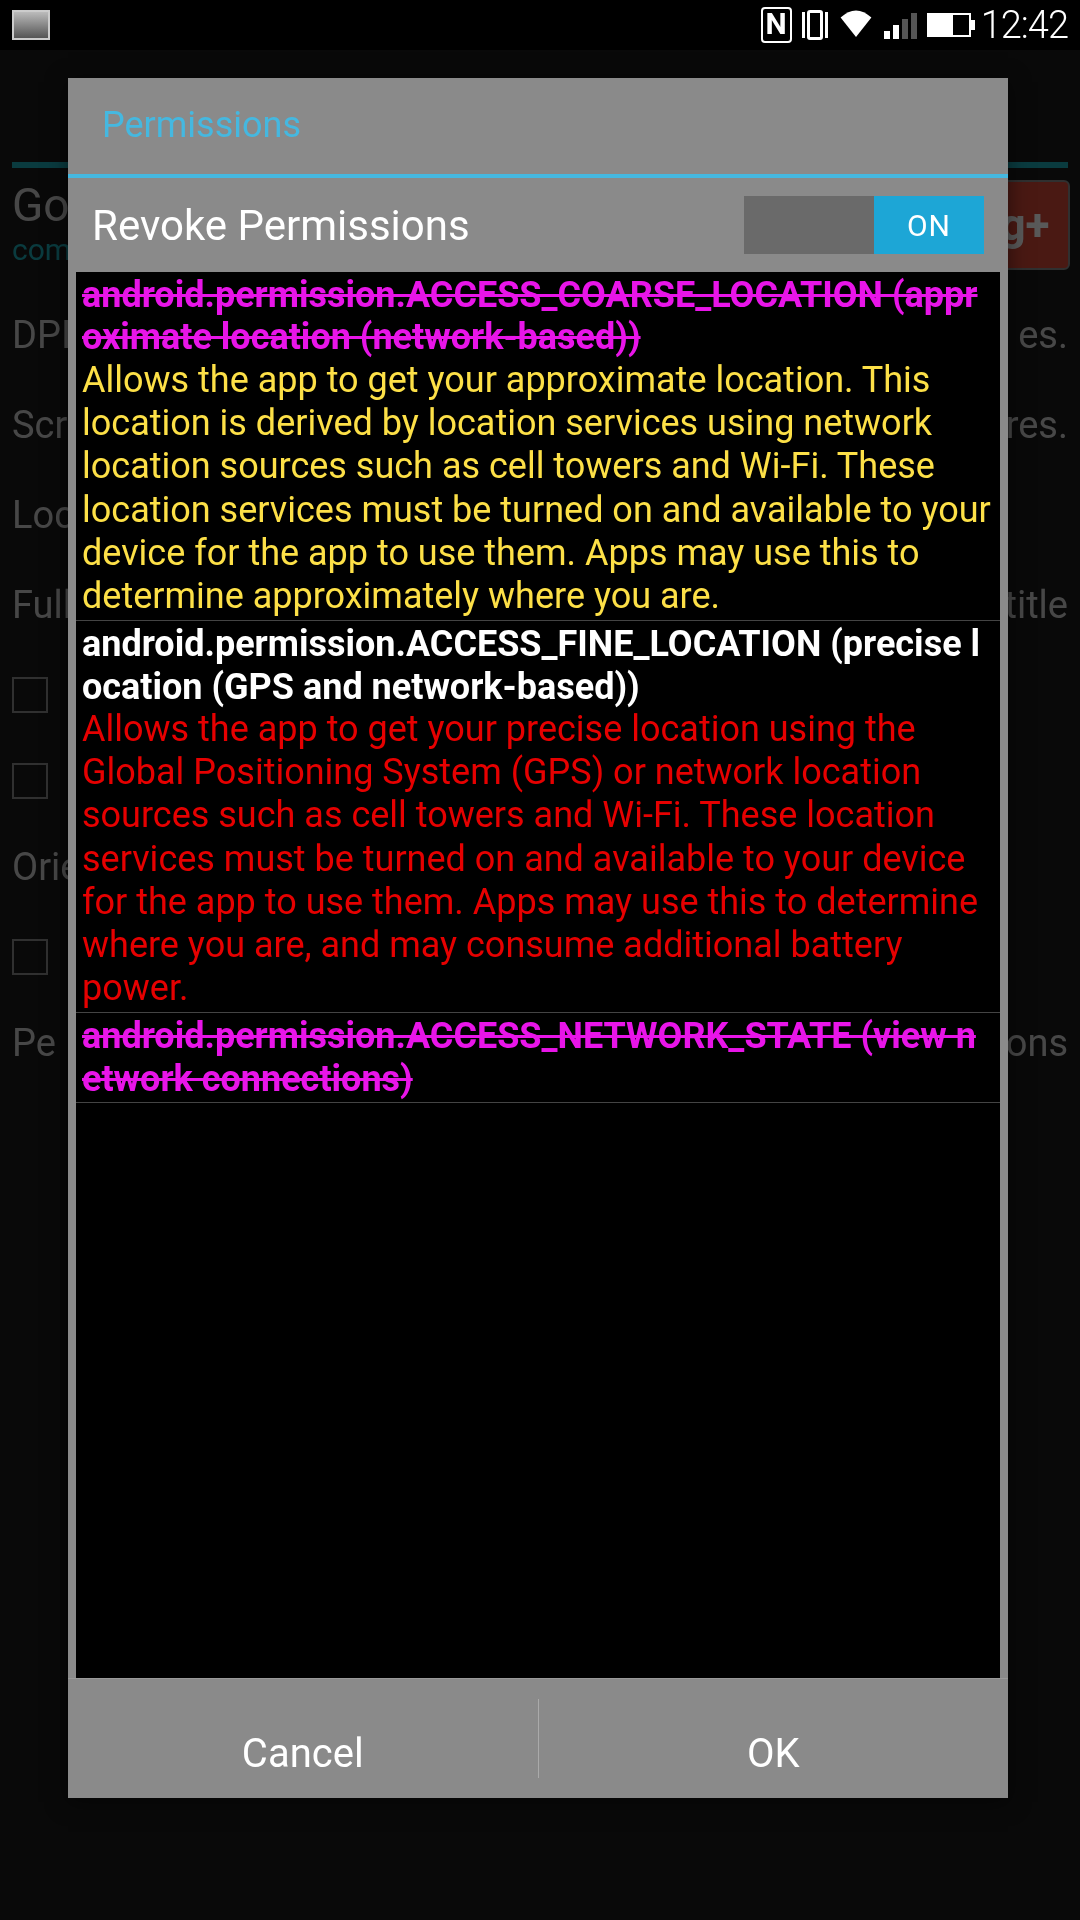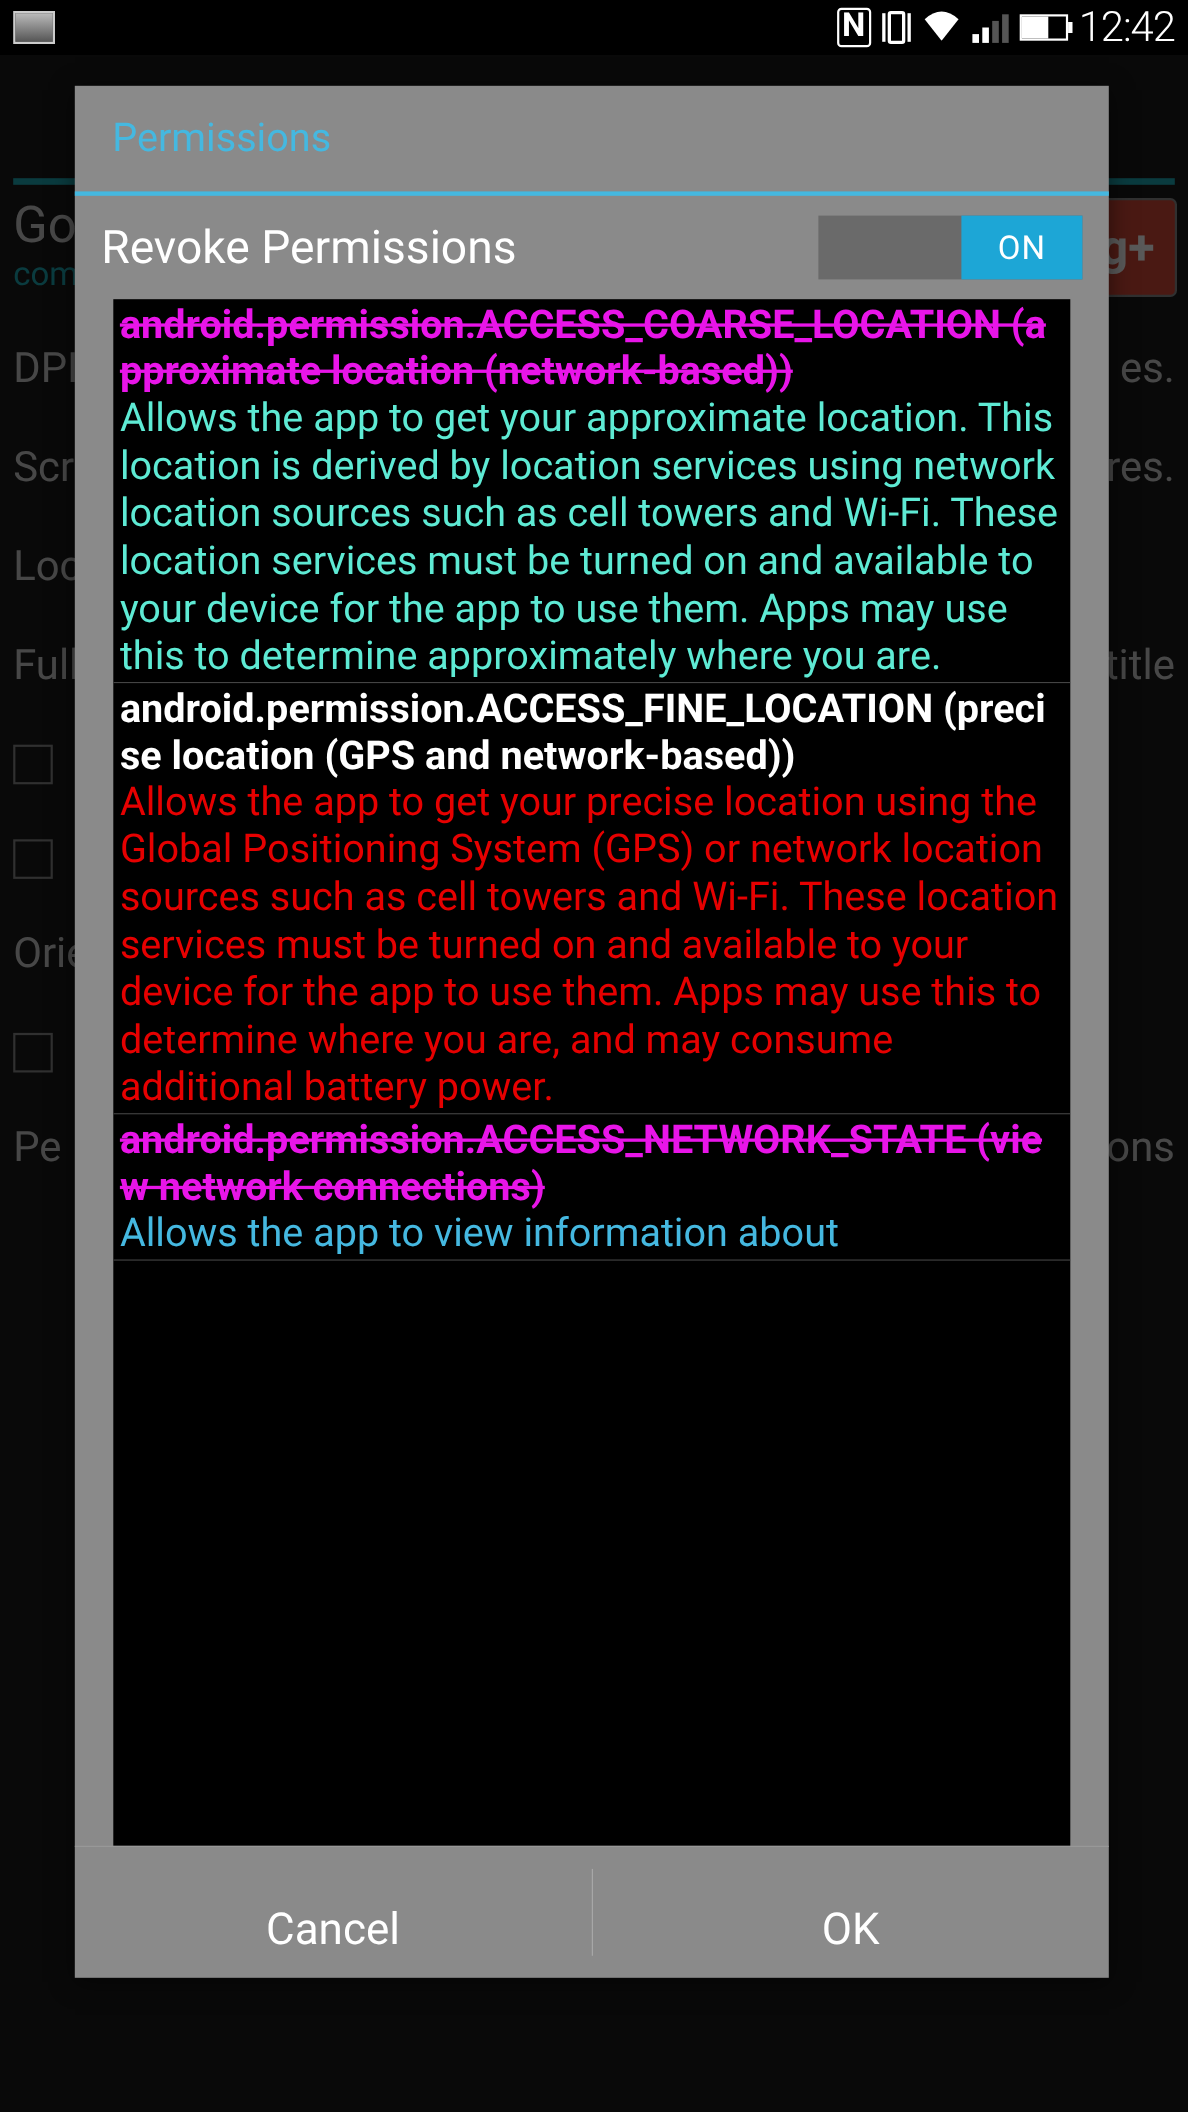--- a/index.html
+++ b/index.html
@@ -111,21 +111,21 @@
       background: #1da6d6;
       color: #fff;
       display: flex;
       align-items: center;
       justify-content: center;
       font-size: 30px;
       letter-spacing: 1px;
     }
     .perm-box {
       flex: 1;
-      margin: 0 35px;
+      margin: 0 8px;
       background: #000;
       overflow: hidden;
       display: flex;
       flex-direction: column;
     }
     .perm {
       padding: 2px 6px;
       border-bottom: 1px solid #444;
     }
     .perm-name {
@@ -138,21 +138,21 @@
       color: #e815e8;
       text-decoration: line-through;
     }
     .active .perm-name {
       color: #fff;
     }
     .perm-desc {
       font-size: 36px;
       line-height: 1.2;
     }
-    .revoked .perm-desc { color: #5eead4; }
+    .revoked .perm-desc { color: #fde047; }
     .active .perm-desc { color: #e60000; }
     .partial .perm-desc { color: #45b8e0; }
     .dlg-foot {
       display: flex;
       height: 120px;
       border-top: 1px solid #9a9a9a;
     }
     .dlg-btn {
       flex: 1;
       display: flex;
@@ -248,21 +248,20 @@
     <div class="perm revoked">
       <div class="perm-name">android.permission.ACCESS_COARSE_LOCATION (approximate location (network-based))</div>
       <div class="perm-desc">Allows the app to get your approximate location. This location is derived by location services using network location sources such as cell towers and Wi-Fi. These location services must be turned on and available to your device for the app to use them. Apps may use this to determine approximately where you are.</div>
     </div>
     <div class="perm active">
       <div class="perm-name">android.permission.ACCESS_FINE_LOCATION (precise location (GPS and network-based))</div>
       <div class="perm-desc">Allows the app to get your precise location using the Global Positioning System (GPS) or network location sources such as cell towers and Wi-Fi. These location services must be turned on and available to your device for the app to use them. Apps may use this to determine where you are, and may consume additional battery power.</div>
     </div>
     <div class="perm revoked partial">
       <div class="perm-name">android.permission.ACCESS_NETWORK_STATE (view network connections)</div>
-      <div class="perm-desc">Allows the app to view information about</div>
     </div>
   </div>
   <div class="dlg-foot">
     <div class="dlg-btn">Cancel</div>
     <div class="dlg-sep"></div>
     <div class="dlg-btn">OK</div>
   </div>
 </div>
 
 </body></html>

